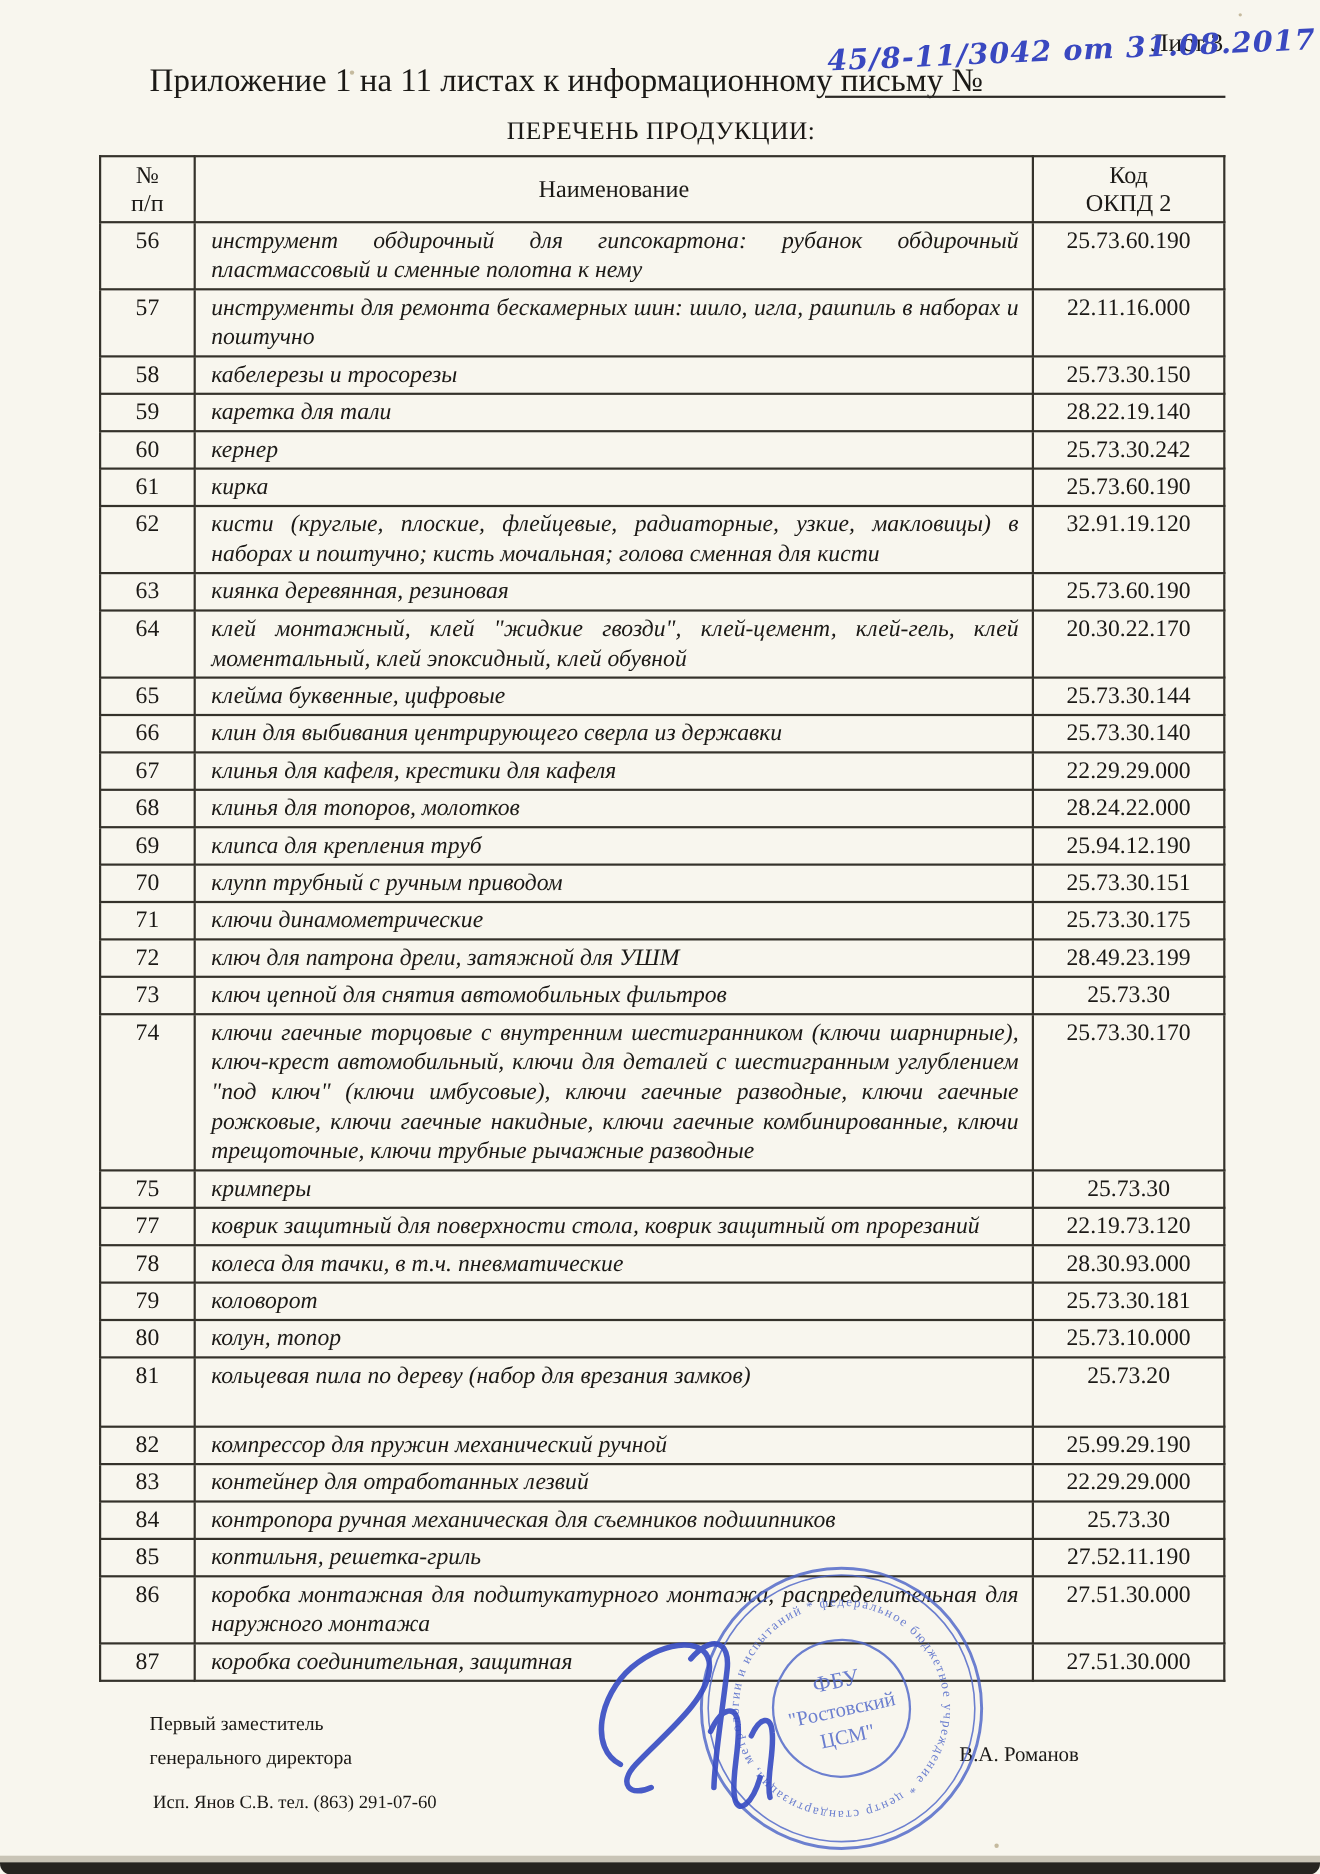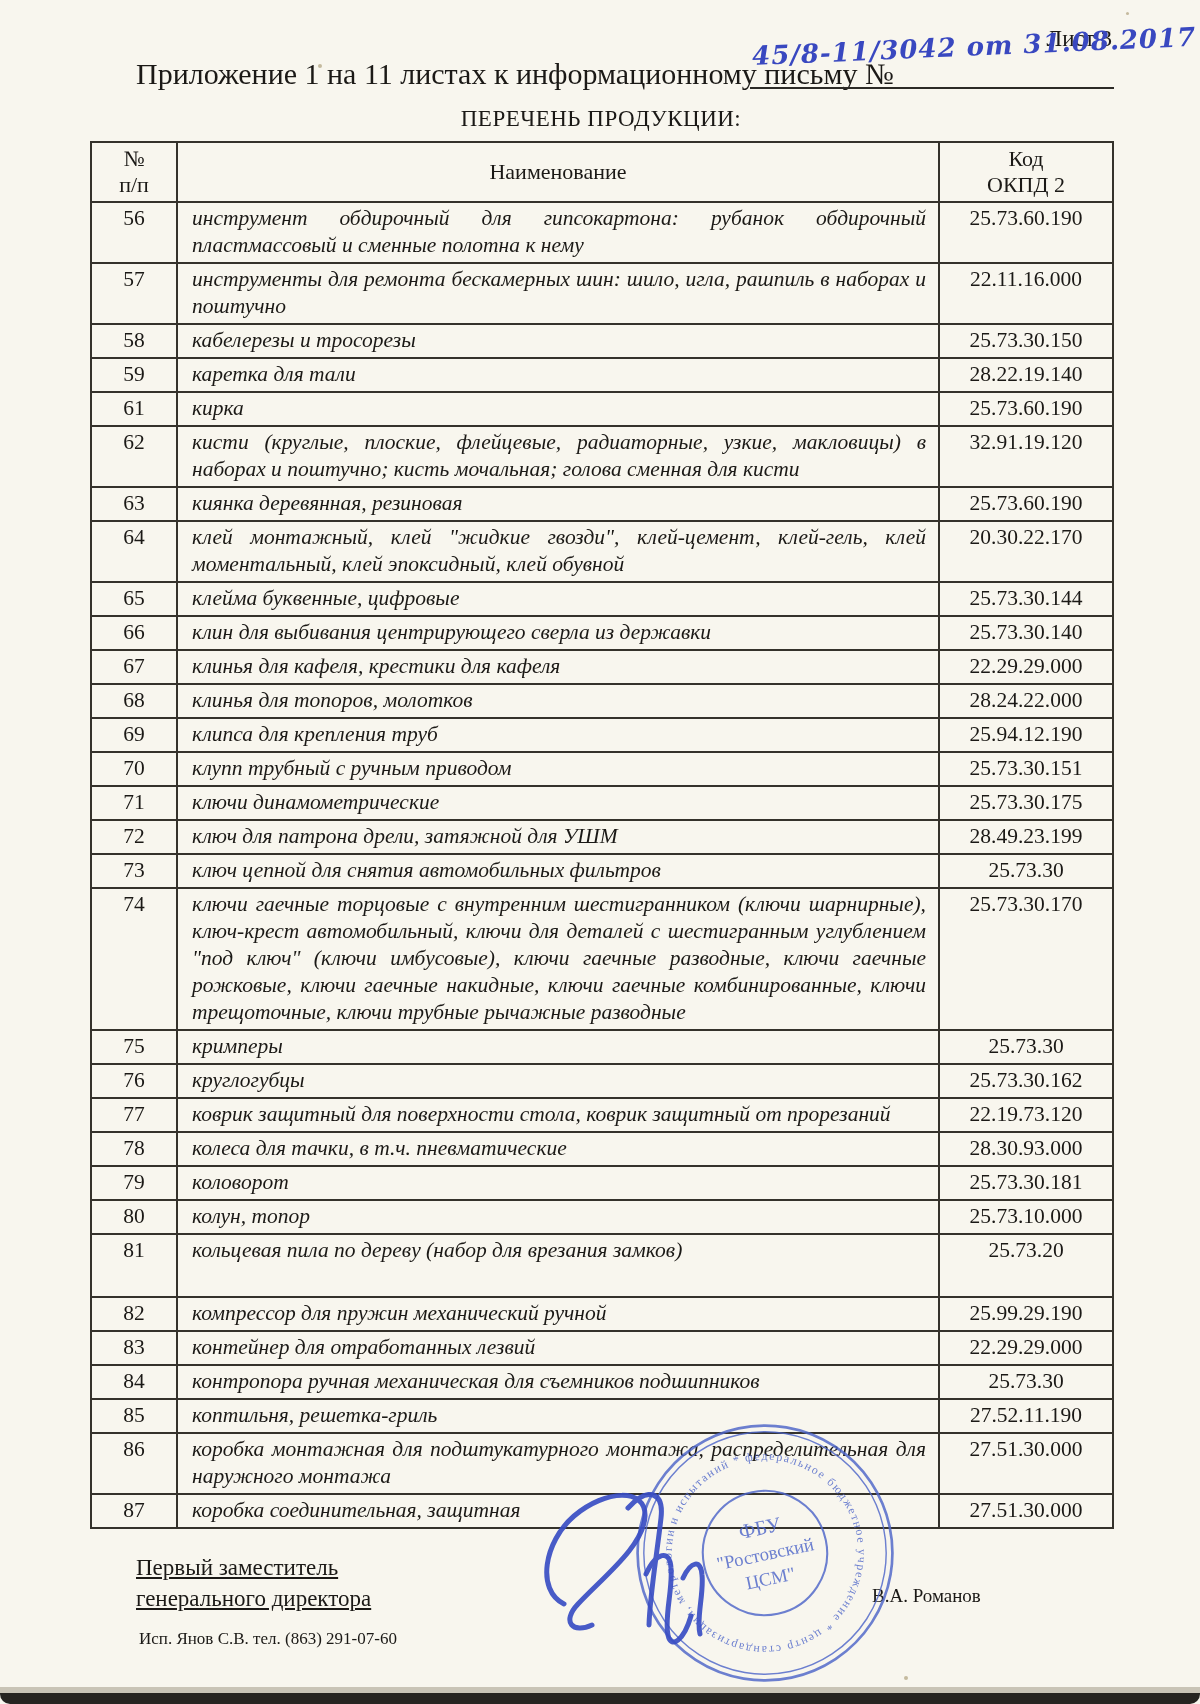--- a/index.html
+++ b/index.html
@@ -26,21 +26,21 @@
   table.products col.w-num{ width:86px; }
   table.products col.w-name{ width:762px; }
   table.products col.w-code{ width:174px; }
   table.products th, table.products td{ border:2px solid #35322b; }
   table.products th{ font-weight:normal; font-size:22px; text-align:center; vertical-align:middle; padding:3px 2px; line-height:26px; }
   td.c-num{ text-align:center; vertical-align:top; padding:2px 0 2px 0; line-height:27px; }
   td.c-name{ text-align:justify; vertical-align:top; padding:2px 12px 3px 14px; line-height:27px;font-style:italic; }
   td.c-code{ text-align:center; vertical-align:top; padding:2px 2px; line-height:27px; }
   tr.tall-row td{ height:56px; }
 
-  .signer{ position:absolute; top:1552px; left:136px; font-size:23px; line-height:31px;text-decoration:underline; }
+  .signer{ position:absolute; top:1552px; left:136px; font-size:18px; line-height:31px; }
   .signer-name{ position:absolute; top:1585px; left:872px; font-size:19px; }
   .executor{ position:absolute; top:1629px; left:139px; font-size:17px; }
 
   .stamp{ position:absolute; left:620px; top:1408px; width:290px; height:290px; opacity:0.82; transform:rotate(-12deg); }
   .signature{ position:absolute; left:532px; top:1482px; width:210px; height:200px; opacity:0.92; }
 
   .scan-gap{ position:absolute; left:0; top:1687px; width:1200px; height:6px; background:#c9c4b6; }
   .scan-edge{ position:absolute; left:0; top:1693px; width:1200px; height:11px; background:#262420; }
   .speck{ position:absolute; border-radius:50%; background:#c5ba9e; }
 </style>
@@ -91,20 +91,25 @@
           <td class="c-num">58</td>
           <td class="c-name">кабелерезы и тросорезы</td>
           <td class="c-code">25.73.30.150</td>
         </tr>
         <tr>
           <td class="c-num">59</td>
           <td class="c-name">каретка для тали</td>
           <td class="c-code">28.22.19.140</td>
         </tr>
         <tr>
+          <td class="c-num">60</td>
+          <td class="c-name">кернер</td>
+          <td class="c-code">25.73.30.242</td>
+        </tr>
+        <tr>
           <td class="c-num">61</td>
           <td class="c-name">кирка</td>
           <td class="c-code">25.73.60.190</td>
         </tr>
         <tr>
           <td class="c-num">62</td>
           <td class="c-name">кисти (круглые, плоские, флейцевые, радиаторные, узкие, макловицы) в наборах и поштучно; кисть мочальная; голова сменная для кисти</td>
           <td class="c-code">32.91.19.120</td>
         </tr>
         <tr>
@@ -164,25 +169,20 @@
         </tr>
         <tr>
           <td class="c-num">74</td>
           <td class="c-name">ключи гаечные торцовые с внутренним шестигранником (ключи шарнирные), ключ-крест автомобильный, ключи для деталей с шестигранным углублением "под ключ" (ключи имбусовые), ключи гаечные разводные, ключи гаечные рожковые, ключи гаечные накидные, ключи гаечные комбинированные, ключи трещоточные, ключи трубные рычажные разводные</td>
           <td class="c-code">25.73.30.170</td>
         </tr>
         <tr>
           <td class="c-num">75</td>
           <td class="c-name">кримперы</td>
           <td class="c-code">25.73.30</td>
-        </tr>
-        <tr>
-          <td class="c-num">76</td>
-          <td class="c-name">круглогубцы</td>
-          <td class="c-code">25.73.30.162</td>
         </tr>
         <tr>
           <td class="c-num">77</td>
           <td class="c-name">коврик защитный для поверхности стола, коврик защитный от прорезаний</td>
           <td class="c-code">22.19.73.120</td>
         </tr>
         <tr>
           <td class="c-num">78</td>
           <td class="c-name">колеса для тачки, в т.ч. пневматические</td>
           <td class="c-code">28.30.93.000</td>

